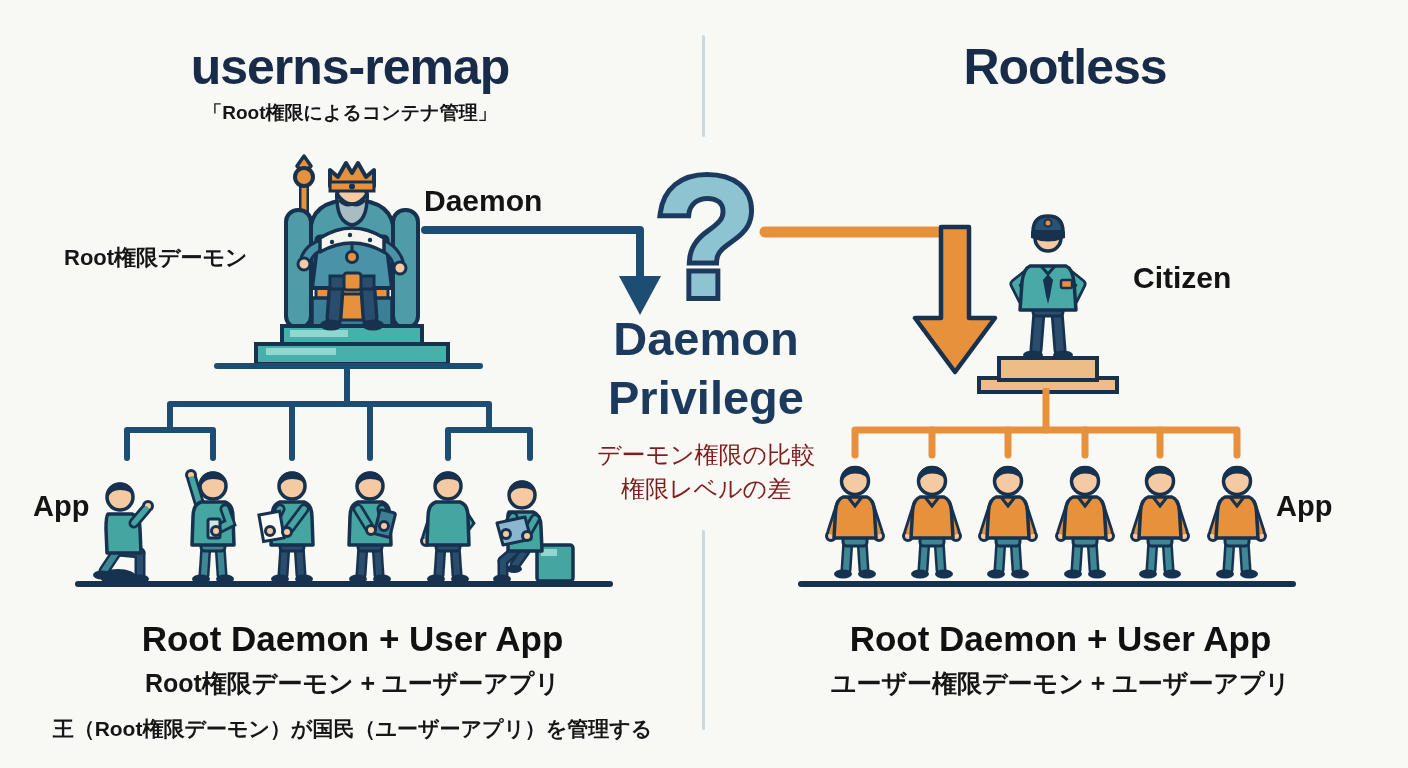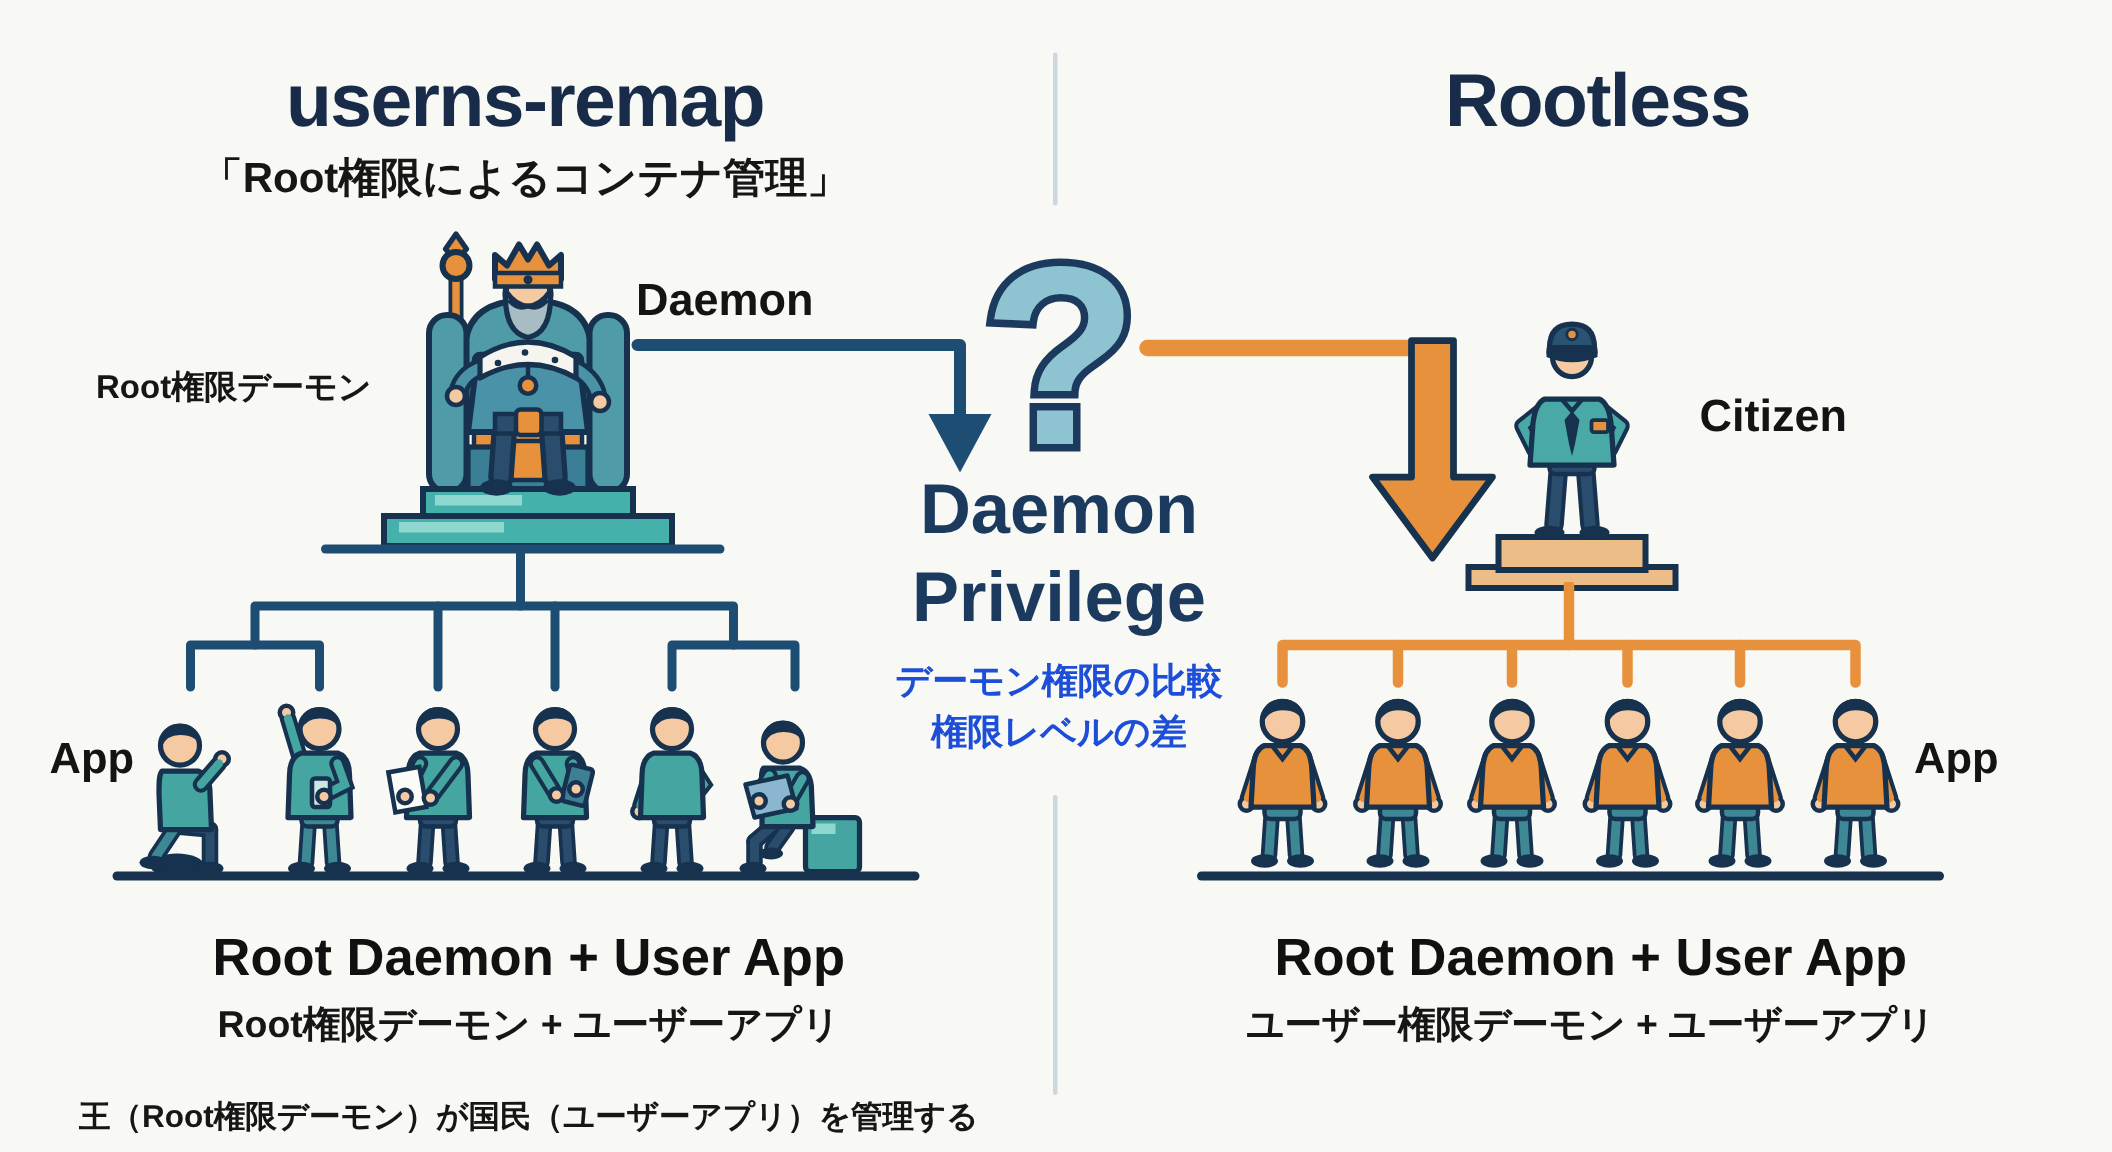--- a/index.html
+++ b/index.html
@@ -2,35 +2,35 @@
 <html><head>
 <meta charset="utf-8">
 <style>
   html,body{margin:0;padding:0;}
   body{font-family:"Liberation Sans","DejaVu Sans",sans-serif;}
   #canvas{position:relative;width:1408px;height:768px;background:#f8f8f5;overflow:hidden;}
   .abs{position:absolute;}
   .tc{text-align:center;}
 
   .title{font-size:50px;font-weight:800;color:#182c49;letter-spacing:-1px;line-height:1;}
-  .subtitle{font-size:28px;font-weight:700;color:#161616;line-height:1.2;margin-top:10px;}
+  .subtitle{font-size:19px;font-weight:700;color:#161616;line-height:1.2;margin-top:10px;}
 
   .divider{position:absolute;width:3px;background:#ccd7de;border-radius:2px;left:702px;}
   #divider-top{top:35px;height:102px;}
   #divider-bottom{top:530px;height:200px;}
 
   .big-label{font-size:30px;font-weight:700;color:#141414;}
   .side-label{font-size:22px;font-weight:700;color:#161616;line-height:1.42;}
 
   .center-heading{font-size:47px;font-weight:800;color:#1b3a5e;line-height:1.25;}
-  .center-sub{font-size:24px;font-weight:700;color:#1d4ed8;line-height:1.42;}
+  .center-sub{font-size:24px;font-weight:400;color:#7f1d1d;line-height:1.42;}
 
   .cap-en{font-size:35px;font-weight:800;color:#111111;line-height:1.1;}
   .cap-ja{font-size:25px;font-weight:700;color:#161616;margin-top:9px;line-height:1.2;}
-  .cap-detail{font-size:21px;font-weight:700;color:#161616;margin-top:33px;line-height:1.3;}
+  .cap-detail{font-size:21px;font-weight:700;color:#161616;margin-top:17px;line-height:1.3;}
 
   .ground{position:absolute;height:6px;background:#16324f;border-radius:3px;top:581px;}
 
   
   .limb-out{stroke:#16324f;stroke-width:11;stroke-linecap:round;fill:none;}
   .arm-teal{stroke:#45a5a0;stroke-width:5.5;stroke-linecap:round;fill:none;}
   .arm-org{stroke:#e8913d;stroke-width:5.5;stroke-linecap:round;fill:none;}
   .leg-navy{stroke:#2a4d6e;stroke-width:6;stroke-linecap:round;fill:none;}
   .leg-teal{stroke:#3e8795;stroke-width:6;stroke-linecap:round;fill:none;}
   .hand{fill:#f5c9a2;stroke:#16324f;stroke-width:3;}

